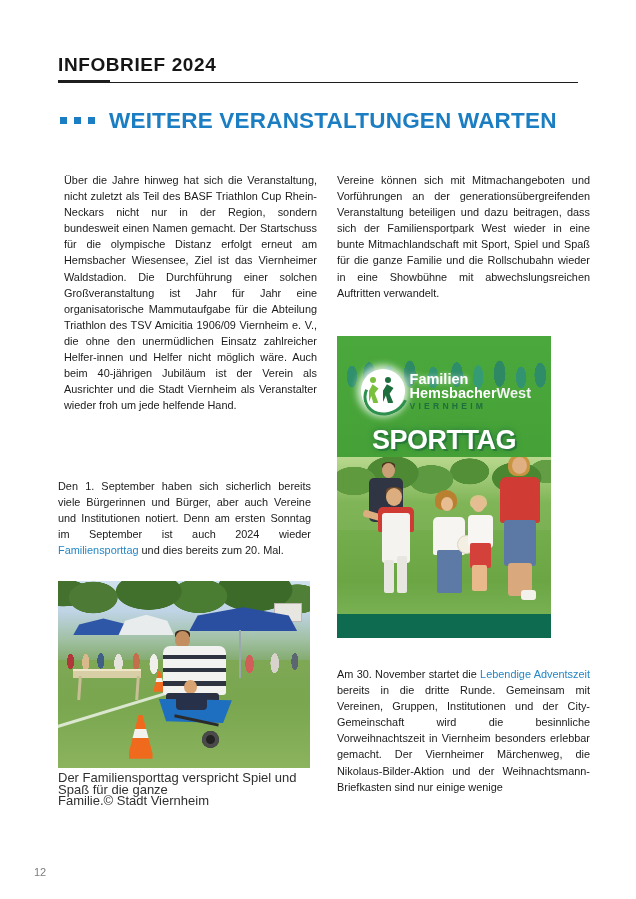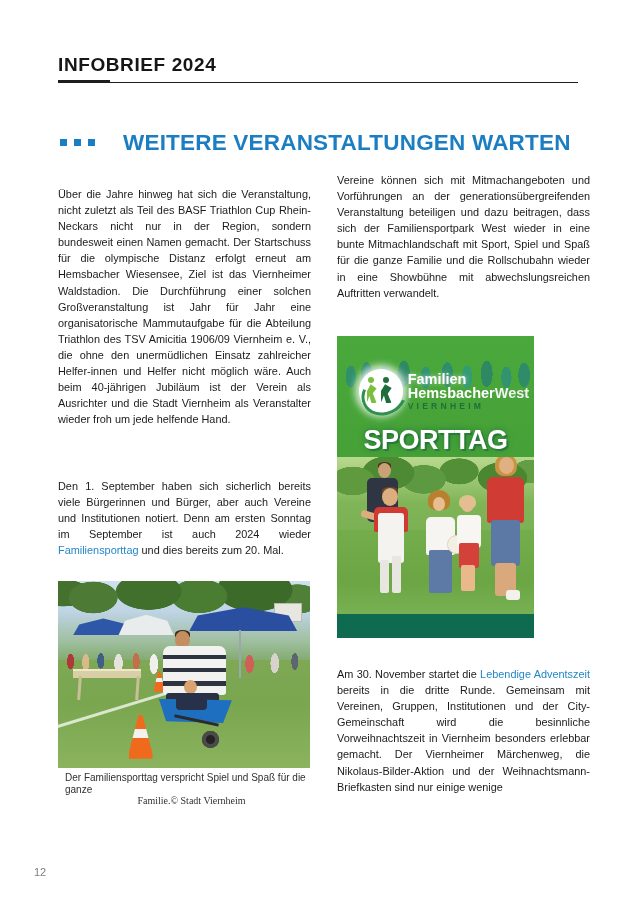--- a/index.html
+++ b/index.html
@@ -44,22 +44,21 @@
     background: #1d1d1d;
   }
 
   
   .section-title {
     position: absolute;
     left: 60px;
     top: 108px;
     display: flex;
     align-items: center;
-    gap: 28px;
-    margin-top: 22px;
+    gap: 14px;
   }
   .dots {
     display: flex;
     gap: 7px;
     margin-bottom: 2px;
   }
   .dots i {
     display: block;
     width: 7px;
     height: 7px;
@@ -232,40 +231,39 @@
     clip-path: polygon(42% 0%, 58% 0%, 100% 88%, 100% 100%, 0% 100%, 0% 88%);
   }
   .pl-hoop {
     position: absolute; right: 3%; top: 12%; width: 26px; height: 17px;
     background: #e8e6e0; border: 1px solid #bdb9b0;
   }
 
   
   .caption {
     position: absolute;
-    left: 65px;
+    left: 58px;
     top: 772px;
     width: 253px;
-    font-size: 10px;
+    font-size: 13px;
     line-height: 11.5px;
     color: #303030;
   }
   .caption .cap-row2 {
     display: flex;
-    justify-content: center;
+    justify-content: flex-start;
     align-items: baseline;
-    font-family: Liberation Serif, serif;
   }
 
   
   .poster {
     position: absolute;
     left: 337px;
     top: 336px;
-    width: 197px;
+    width: 214px;
     height: 302px;
     overflow: hidden;
     background: #4aa43b;
   }
   .po-topband {
     position: absolute; left: 0; top: 0; width: 100%; height: 49%;
     background: linear-gradient(180deg,#4ba83c 0%, #44a036 100%);
   }
   .po-silhouettes {
     position: absolute; left: 0; top: 2%; width: 100%; height: 16%;
@@ -439,21 +437,21 @@
 
   <div class="section-title">
     <span class="dots">
       <i></i>
         <i></i>
         <i></i>
     </span>
     <h1>WEITERE VERANSTALTUNGEN WARTEN</h1>
   </div>
 
-  <div class="col col-left" style="top:186px;">
+  <div class="col col-left" style="top:172px;margin-left:6px;">
     <p>Über die Jahre hinweg hat sich die Veranstaltung, nicht zuletzt als Teil des BASF Triathlon Cup Rhein-Neckars nicht nur in der Region, sondern bundesweit einen Namen gemacht. Der Startschuss für die olympische Distanz erfolgt erneut am Hemsbacher Wiesensee, Ziel ist das Viernheimer Waldstadion. Die Durchführung einer solchen Großveranstaltung ist Jahr für Jahr eine organisatorische Mammutaufgabe für die Abteilung Triathlon des TSV Amicitia 1906/09 Viernheim e. V., die ohne den unermüdlichen Einsatz zahlreicher Helfer-innen und Helfer nicht möglich wäre. Auch beim 40-jährigen Jubiläum ist der Verein als Ausrichter und die Stadt Viernheim als Veranstalter wieder froh um jede helfende Hand.</p>
   </div>
 
   <div class="col col-left" style="top:478px;">
     <p><span>Den 1. September haben sich sicherlich bereits viele Bürgerinnen und Bürger, aber auch Vereine und Institutionen notiert. Denn am ersten Sonntag im September ist auch 2024 wieder </span><span class="inline-link">Familiensporttag</span><span> und dies bereits zum 20. Mal.</span></p>
   </div>
 
   <div class="photo-left">
     <div class="pl-sky"></div>
     <div class="pl-trees"></div>

